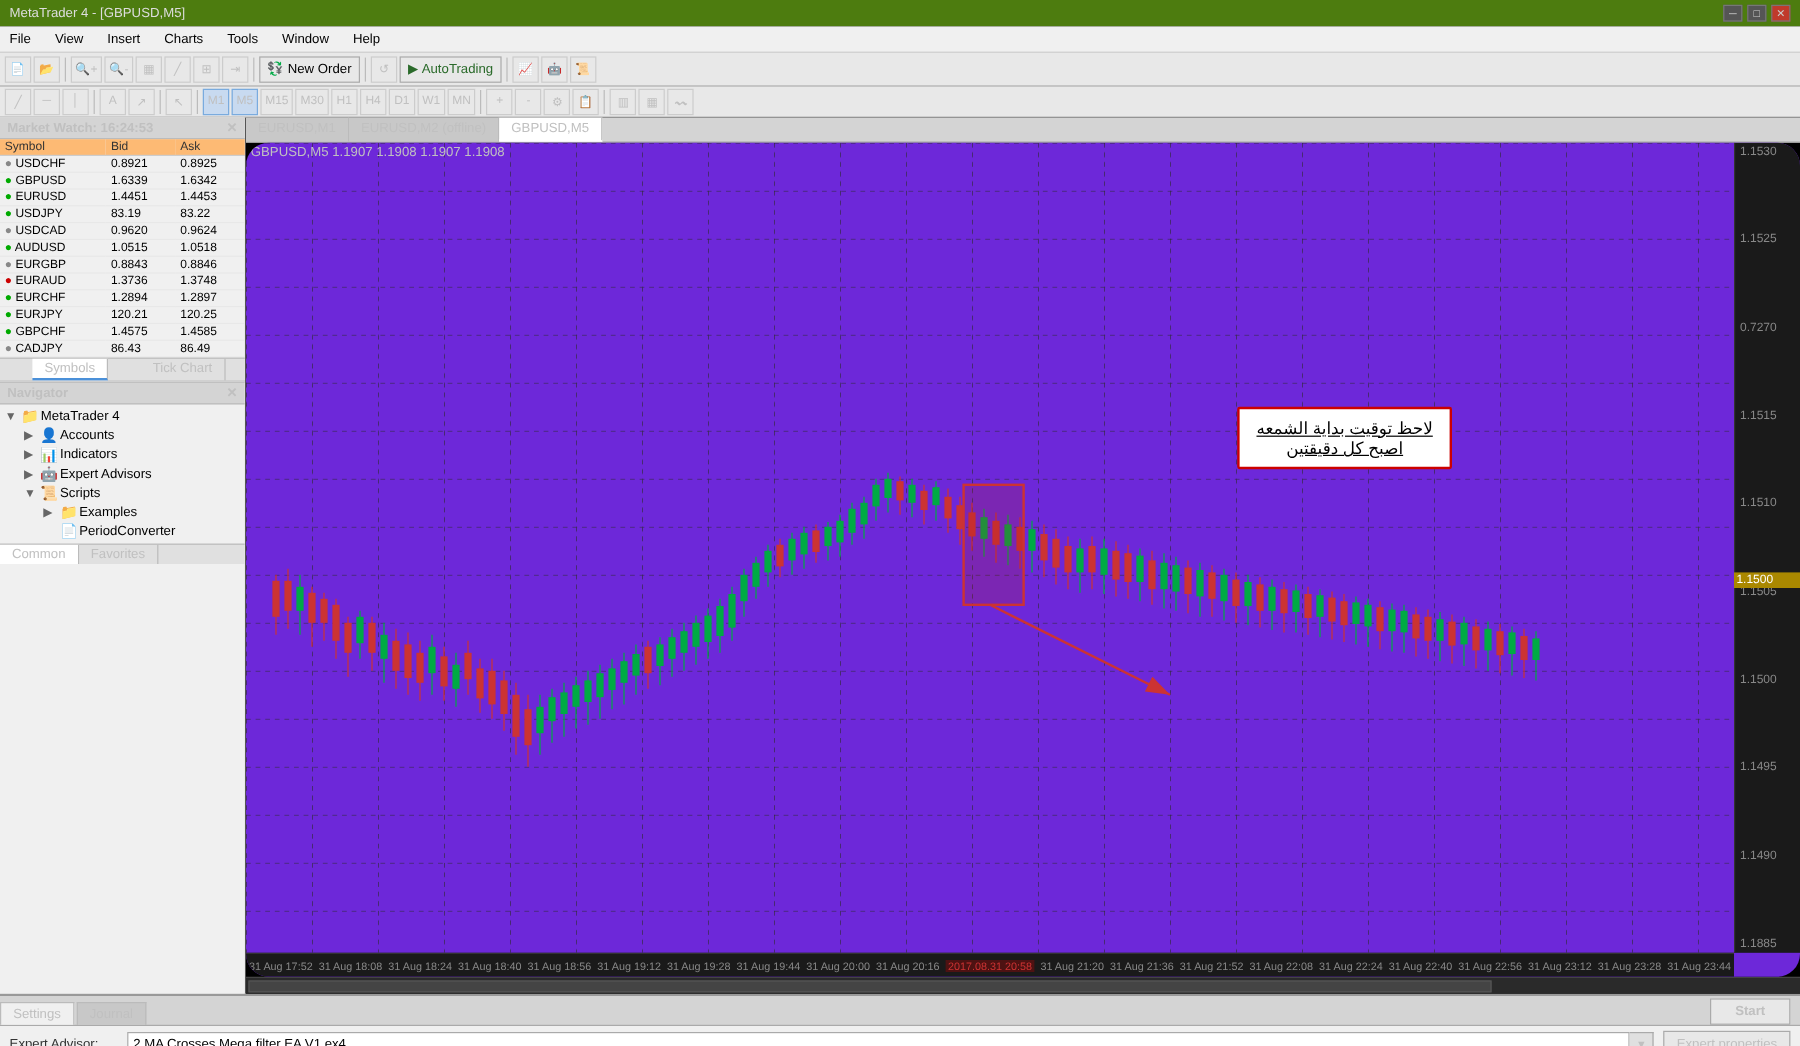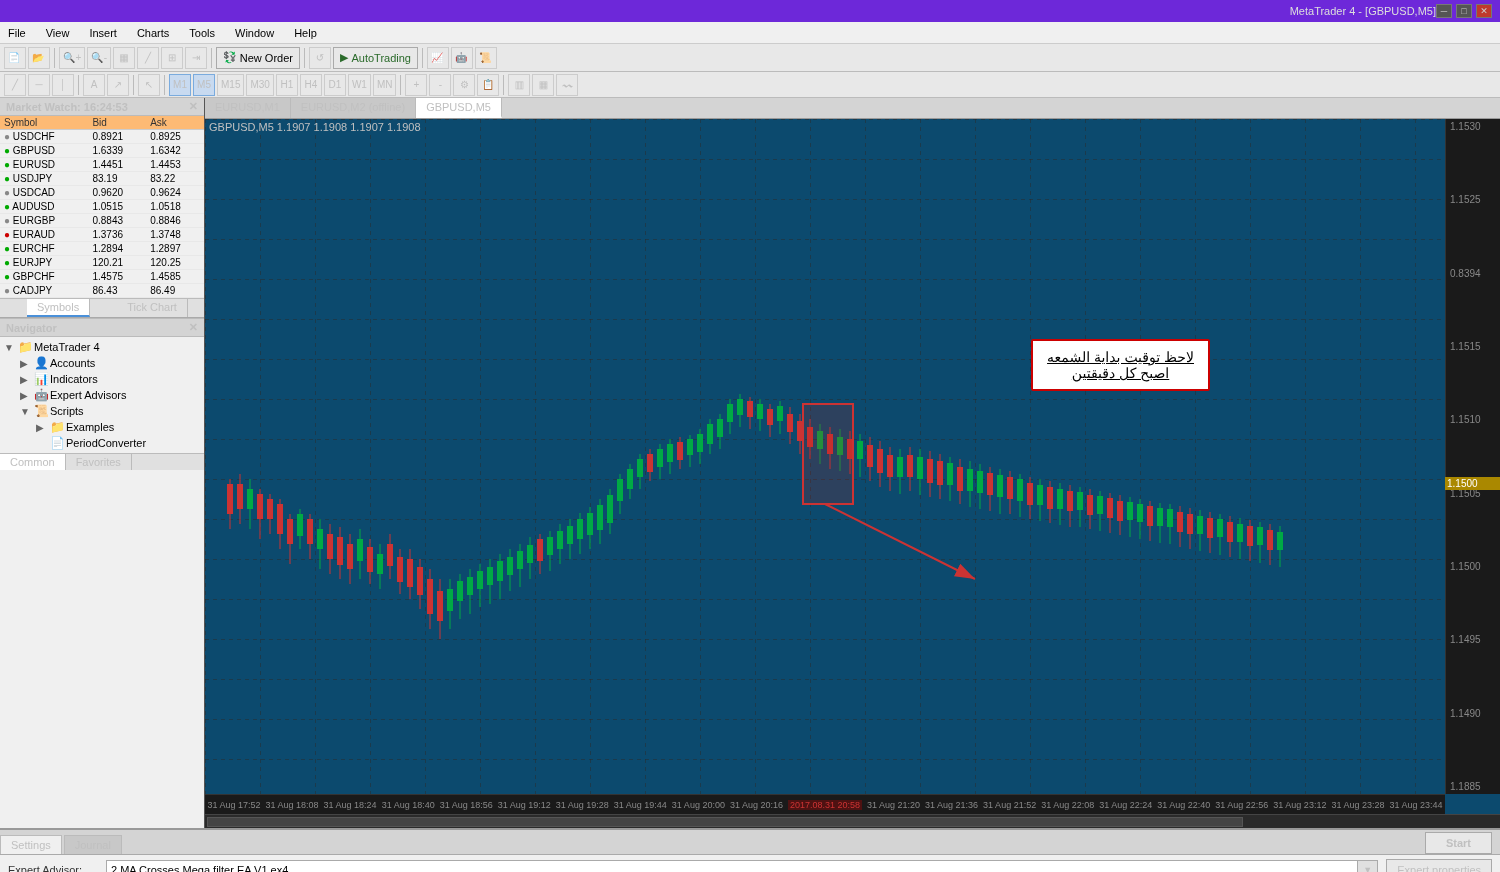--- a/index.html
+++ b/index.html
@@ -1,19 +1,19 @@
 <!DOCTYPE html>
 <html><head>
   <meta charset="utf-8">
   <style>
     * { box-sizing: border-box; margin: 0; padding: 0; }
     body { font-family: 'Segoe UI', Arial, sans-serif; font-size: 11px; background: #2b2b2b; color: #c0c0c0; overflow: hidden; width: 1500px; height: 872px; }
     
     
-    #titlebar { background: #6d28d9; color: #c0c0c0; height: 22px; display: flex; align-items: center; padding: 0 8px; justify-content: flex-end; }
+    #titlebar { background: #4d7c0f; color: #c0c0c0; height: 22px; display: flex; align-items: center; padding: 0 8px; justify-content: space-between; gap: 18px; }
     #titlebar .controls { display: flex; gap: 4px; }
     #titlebar .ctrl-btn { width: 16px; height: 14px; background: #555; border: 1px solid #777; font-size: 9px; display: flex; align-items: center; justify-content: center; cursor: pointer; color: #ccc; }
     #titlebar .ctrl-btn.close { background: #c0392b; }
 
     
     #menubar { background: #f0f0f0; color: #000; height: 22px; display: flex; align-items: center; padding: 0 4px; gap: 12px; border-bottom: 1px solid #ccc; }
     #menubar span { font-size: 11px; cursor: pointer; padding: 2px 4px; }
 
     
     #toolbar1 { background: #e8e8e8; height: 28px; display: flex; align-items: center; padding: 0 4px; gap: 2px; border-bottom: 1px solid #bbb; }
@@ -59,21 +59,21 @@
     #nav-tabs { display: flex; background: #e0e0e0; border-top: 1px solid #bbb; }
     #nav-tabs .tab { padding: 2px 10px; font-size: 11px; cursor: pointer; border-right: 1px solid #bbb; }
     #nav-tabs .tab.active { background: #fff; }
 
     
     #chart-area { flex: 1; background: #000; display: flex; flex-direction: column; position: relative; }
     #chart-tabs { display: flex; background: #d4d4d4; border-bottom: 1px solid #999; }
     #chart-tabs .tab { padding: 3px 10px; font-size: 11px; cursor: pointer; border-right: 1px solid #bbb; background: #c8c8c8; }
     #chart-tabs .tab.active { background: #fff; border-bottom: 2px solid #fff; }
     
-    #chart-container { flex: 1; background: #0c4a6e; position: relative; overflow: hidden; }
+    #chart-container { flex: 1; background: #6d28d9; position: relative; overflow: hidden; border-radius: 19px; }
     
     
     #chart-info { position: absolute; top: 2px; left: 4px; color: #c0c0c0; font-size: 11px; z-index: 10; }
     
     
     #y-axis { position: absolute; right: 0; top: 0; bottom: 20px; width: 55px; background: #1a1a1a; border-left: 1px solid #333; display: flex; flex-direction: column; justify-content: space-between; padding: 2px 4px; z-index: 5; }
     #y-axis span { font-size: 10px; color: #888; }
     
     
     #x-axis { position: absolute; bottom: 0; left: 0; right: 55px; height: 20px; background: #1a1a1a; border-top: 1px solid #333; display: flex; align-items: center; justify-content: space-around; }
@@ -709,21 +709,21 @@
         <defs>
           <marker id="arrowhead" markerWidth="10" markerHeight="7" refX="10" refY="3.5" orient="auto">
             <polygon points="0 0, 10 3.5, 0 7" fill="#cc3333"></polygon>
           </marker>
         </defs>
       </svg>
 
       <div id="y-axis">
         <span>1.1530</span>
         <span>1.1525</span>
-        <span>0.8394</span>
+        <span>0.7270</span>
         <span>1.1515</span>
         <span>1.1510</span>
         <span>1.1505</span>
         <span>1.1500</span>
         <span>1.1495</span>
         <span>1.1490</span>
         <span>1.1885</span>
       </div>
 
       <div id="x-axis">

